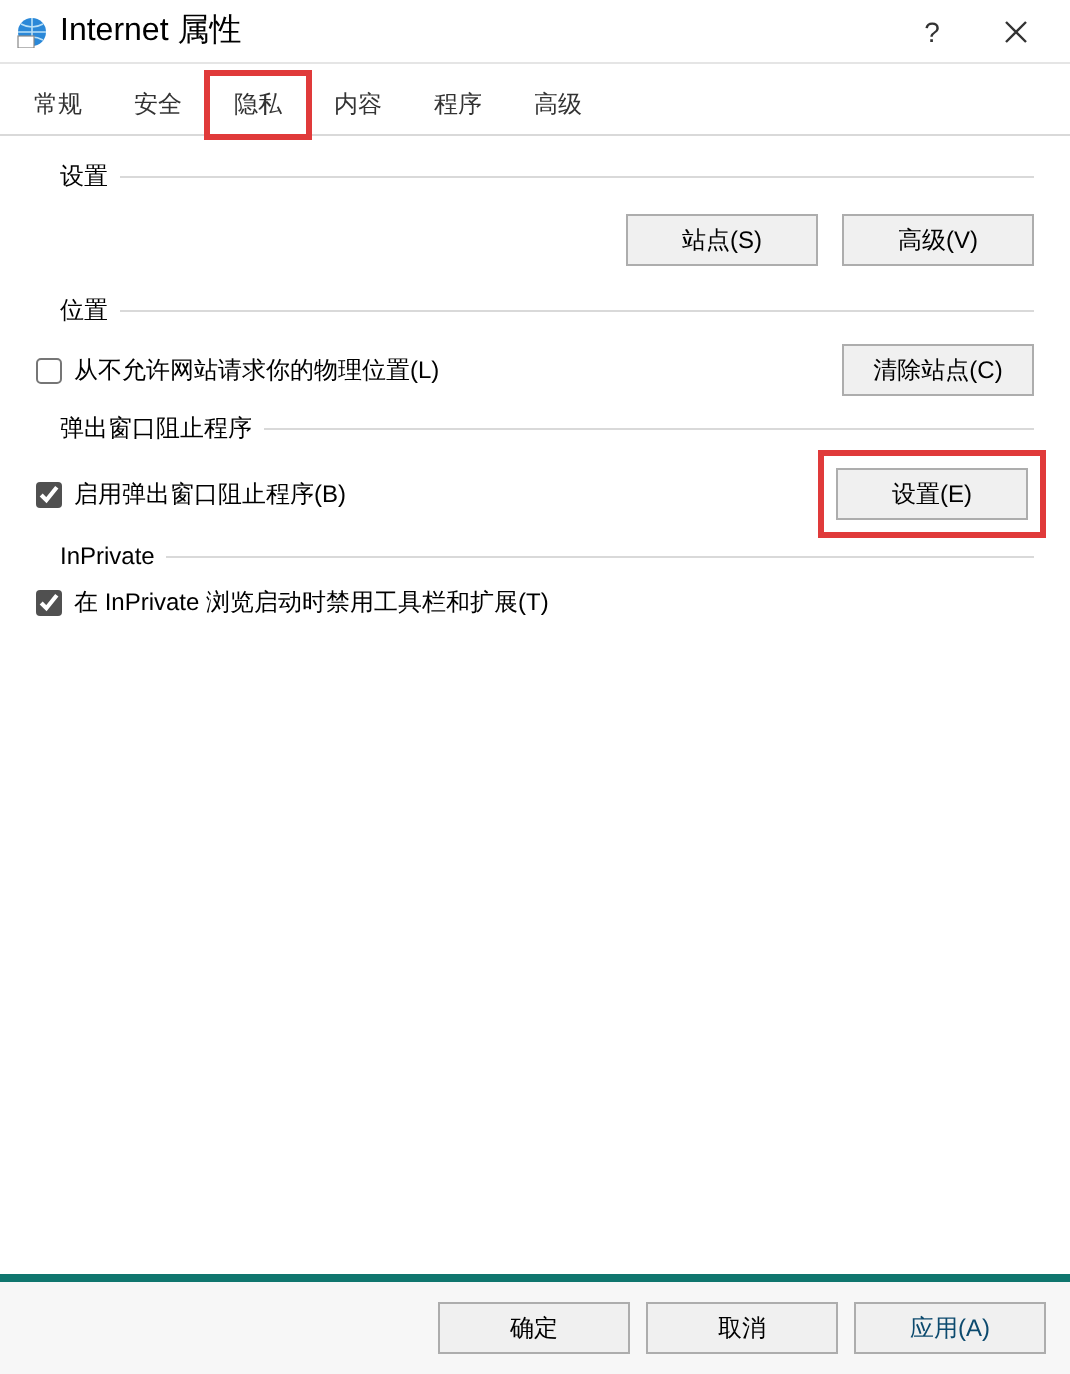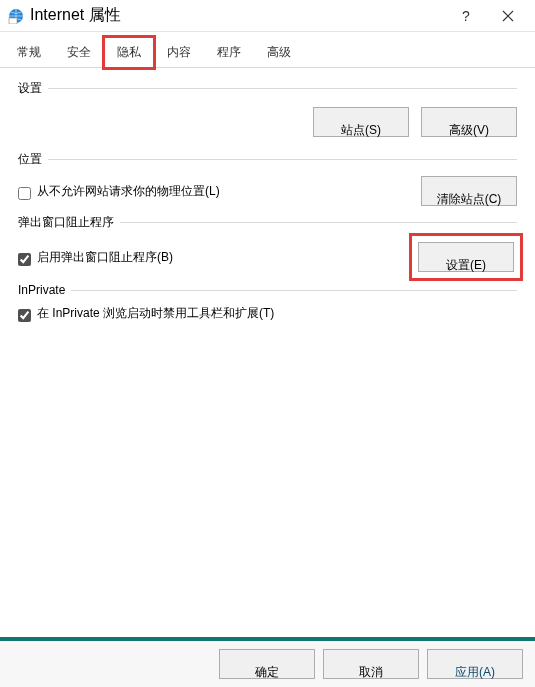--- a/index.html
+++ b/index.html
@@ -61,47 +61,47 @@
       padding: 8px 18px 12px 18px;
       height: 590px;
       position: relative;
     }
     .divider-row {
       display: flex;
       align-items: center;
       margin-top: 4px;
       margin-bottom: 6px;
     }
-    .divider-row .lbl { margin-right: 6px; white-space: nowrap; }
+    .divider-row .lbl { margin-right: 6px; white-space: nowrap; margin-left: 12px; }
     .divider-row .line { flex: 1; height: 1px; background: #d9d9d9; }
     .btn {
       min-width: 96px;
       height: 26px;
       border: 1px solid #adadad;
       background: #f0f0f0;
       font-size: 12px;
       font-family: inherit;
       cursor: pointer;
-      padding: 14px 8px;
+      padding: 4px 8px;
     }
     .row-right {
       display: flex;
       justify-content: flex-end;
       gap: 12px;
       margin: 10px 0 14px 0;
     }
     .row-check {
       display: flex;
       align-items: center;
       justify-content: space-between;
       margin: 8px 0;
     }
     .check-wrap {
       display: flex;
-      align-items: flex-end;
+      align-items: center;
       gap: 6px;
     }
     input[type="checkbox"] {
       width: 13px; height: 13px;
       accent-color: #505050;
     }
     .red-box {
       outline: 3px solid #e03a3a;
       outline-offset: 3px;
       padding: 3px;

